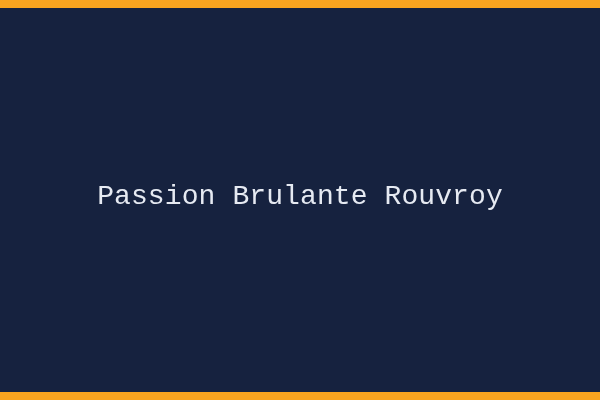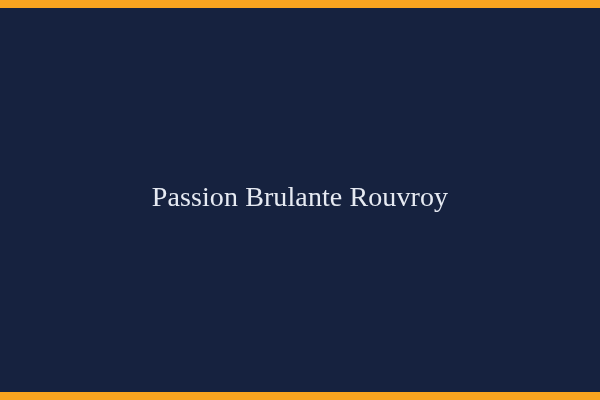--- a/index.html
+++ b/index.html
@@ -47,21 +47,21 @@
     height: 100%;
     display: flex;
     align-items: center;
     justify-content: center;
     padding: 0 24px;
     box-sizing: border-box;
   }
 
   .caption {
     margin: 4px;
-    font-family: Liberation Serif, serif;
+    font-family: Liberation Mono, monospace;
     font-size: 28px;
     font-weight: 400;
     line-height: 1.15;
     letter-spacing: 0.1px;
     color: #e6eaf2;
     text-align: center;
     white-space: nowrap;
     
     transform: translateY(-3px);
   }

